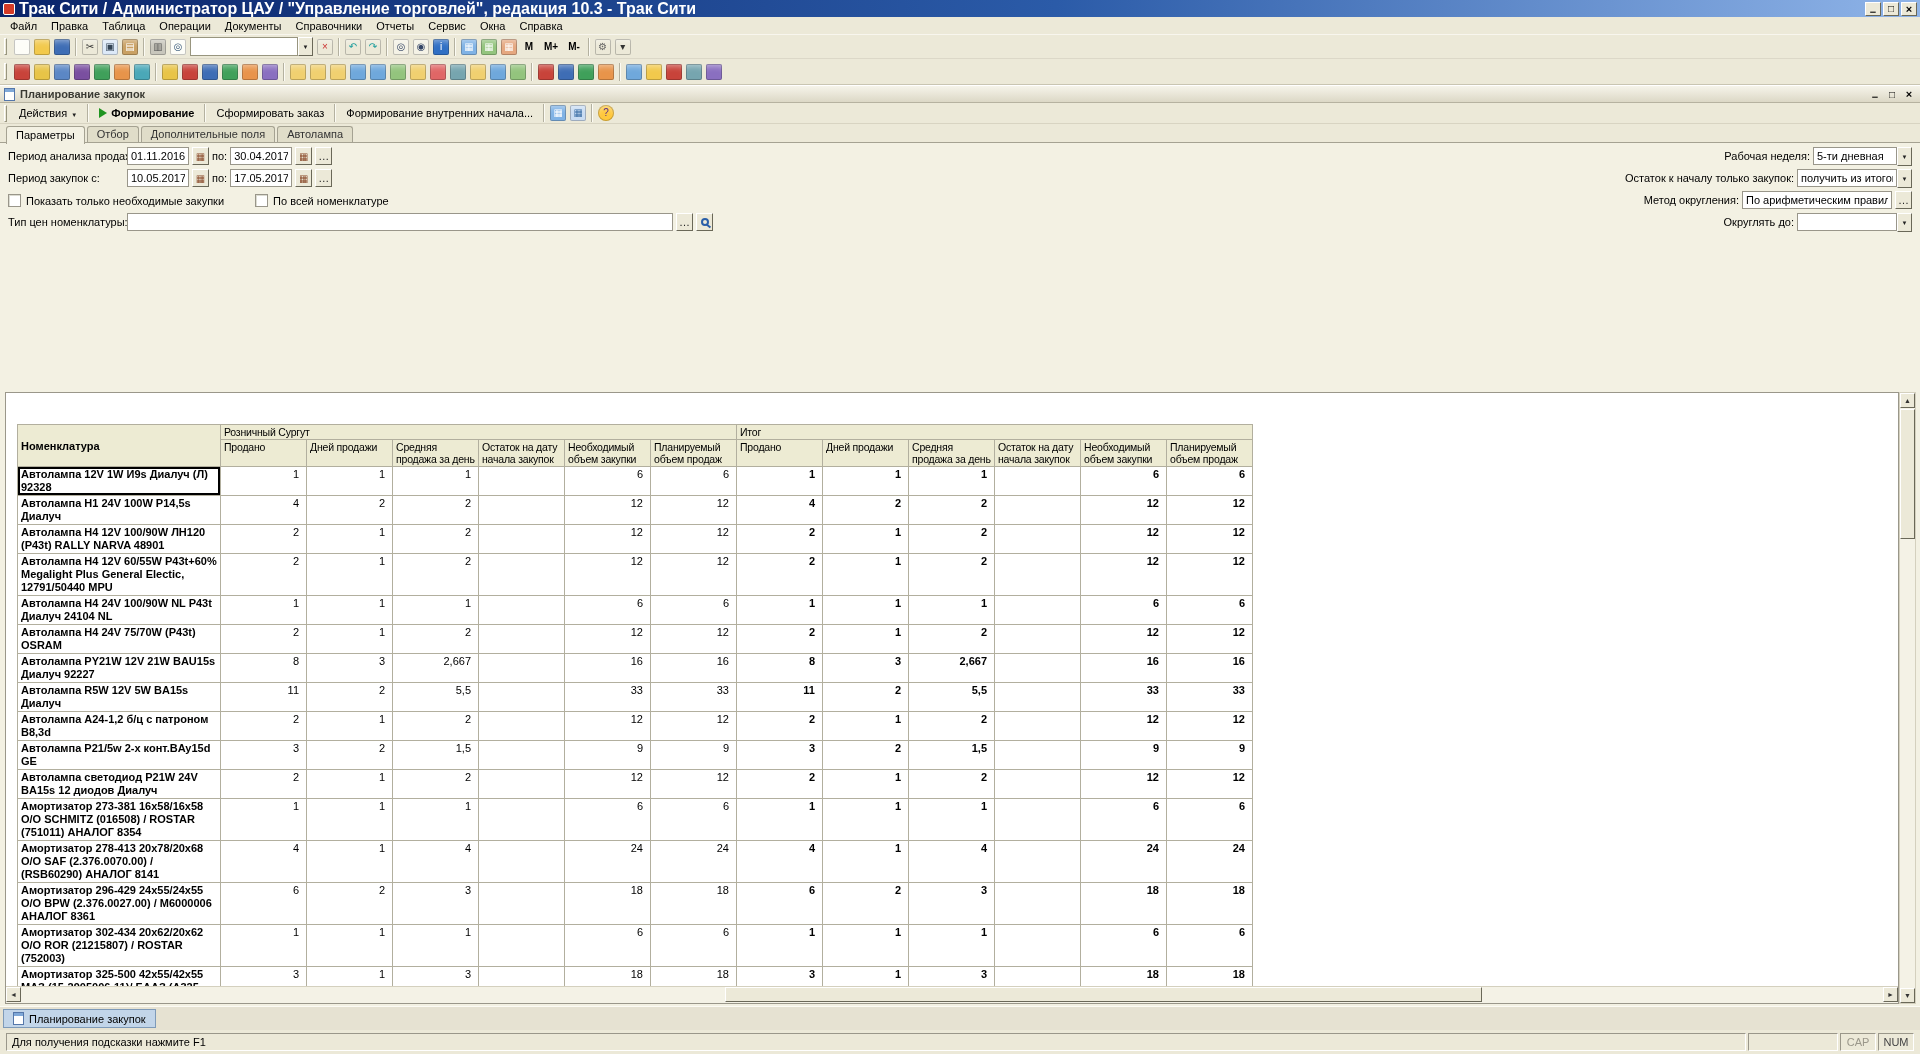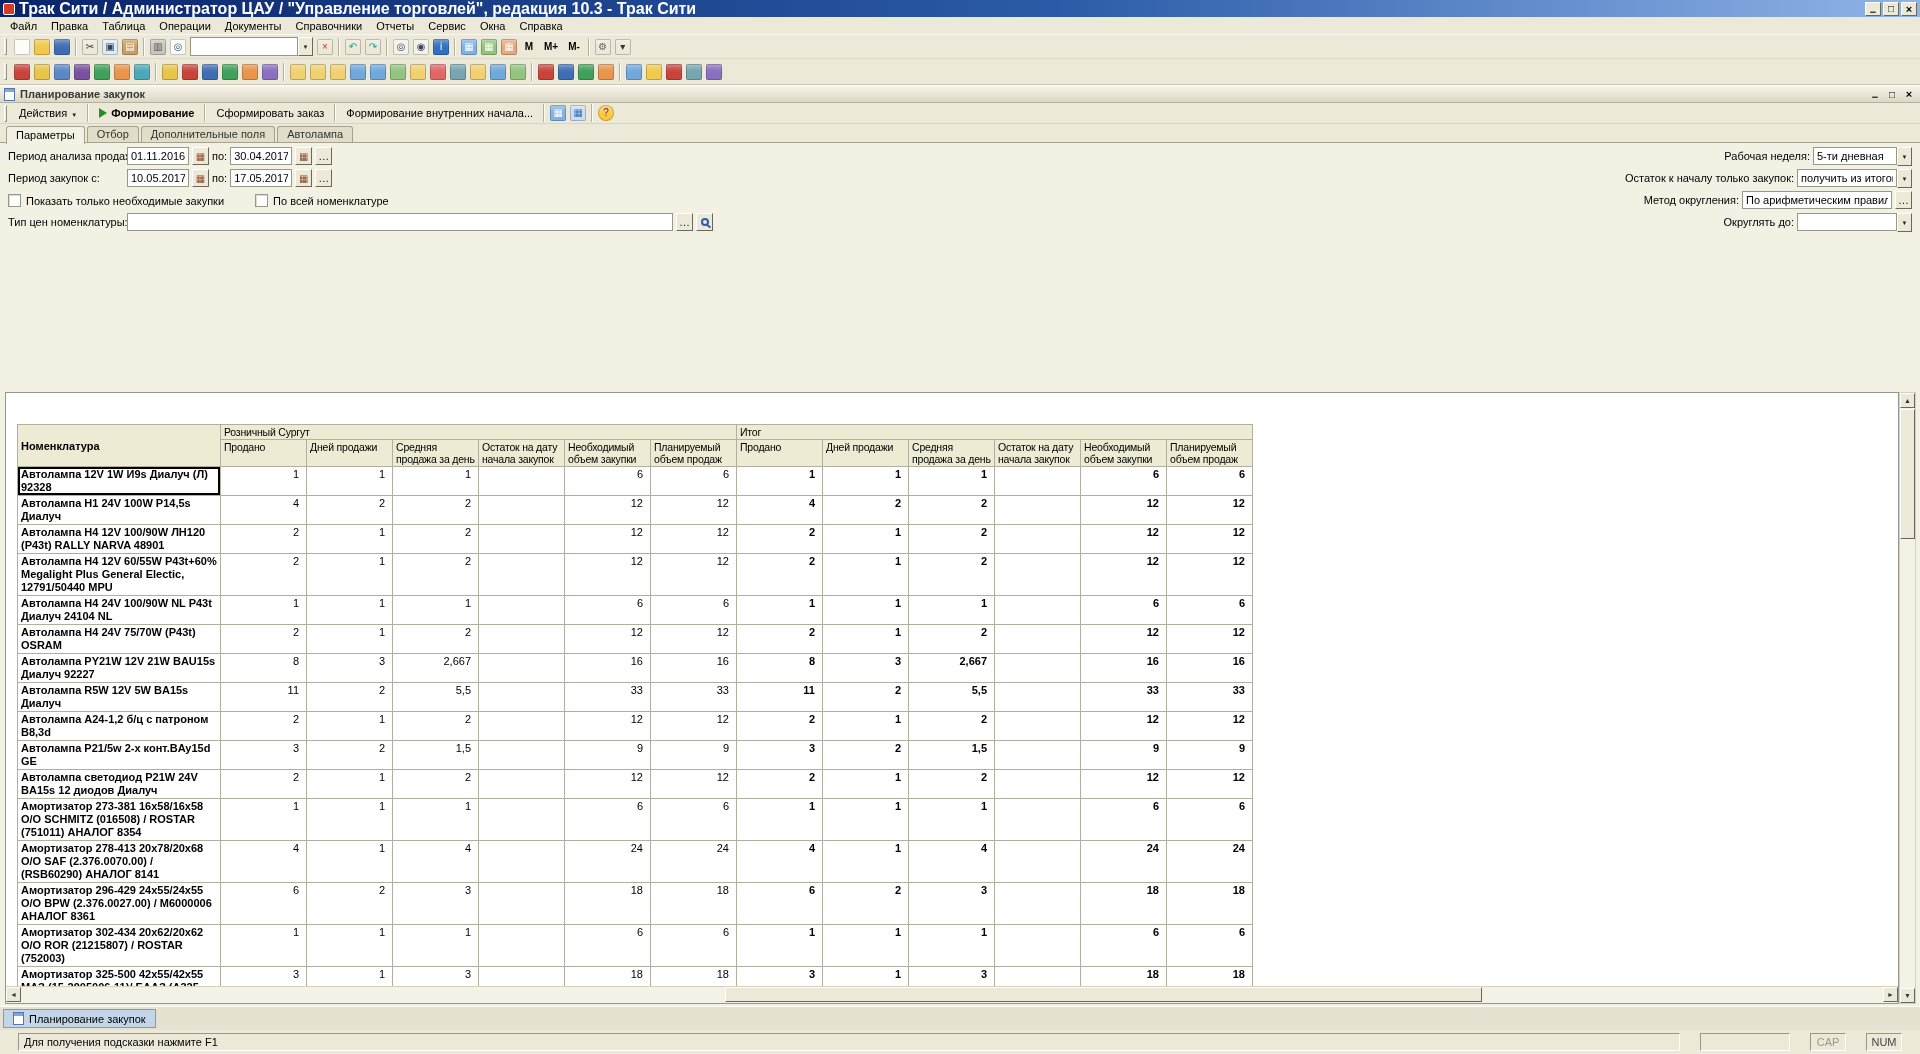--- a/index.html
+++ b/index.html
@@ -91,21 +91,21 @@
 .hscroll{position:absolute;left:0;bottom:0;width:100%;height:17px;background:#F4F2E6;border-top:1px solid #D4D0BE}
 .sbtn{position:absolute;width:15px;height:15px;background:#ECE9D8;border:1px solid;border-color:#FFF #6A6858 #6A6858 #FFF;display:flex;align-items:center;justify-content:center;font-size:7px;color:#333}
 .sb-up{top:0;left:0}.sb-down{bottom:0;left:0}.sb-left{left:0;top:0}.sb-right{right:0;top:0}
 .sb-up::before{content:"▲"}.sb-down::before{content:"▼"}.sb-left::before{content:"◄"}.sb-right::before{content:"►"}
 .vthumb{position:absolute;left:0;top:16px;width:15px;height:130px;background:#ECE9D8;border:1px solid;border-color:#FFF #6A6858 #6A6858 #FFF}
 .hthumb{position:absolute;left:38%;top:0;width:40%;height:15px;background:#ECE9D8;border:1px solid;border-color:#FFF #6A6858 #6A6858 #FFF}
 
 
 .tabstrip{position:absolute;left:0;top:1006px;width:100%;height:24px;background:#E6E2D2;border-top:1px solid #FCFBF4;display:flex;align-items:center;padding:0 3px}
 .wintab{display:inline-flex;align-items:center;gap:5px;height:19px;padding:0 9px;background:#C2D5E9;border:1px solid #7E9AB8}
-.statusbar{position:absolute;left:0;top:1030px;width:100%;height:24px;background:#ECE9D8;display:flex;align-items:center;padding:2px 18px;gap:20px}
+.statusbar{position:absolute;left:0;top:1030px;width:100%;height:24px;background:#ECE9D8;display:flex;align-items:center;padding:2px 6px;gap:2px}
 .spanel{height:18px;border:1px solid;border-color:#9A978A #FFF #FFF #9A978A;display:flex;align-items:center;padding:0 5px;background:#ECE9D8}
 .spanel.hint{flex:1}
 .spanel.wide{width:90px}
 .spanel.key{width:36px;justify-content:center;color:#9A978A}
 .spanel.key.on{color:#444}
 </style>
 </head>
 <body>
 
 <div id="app">

